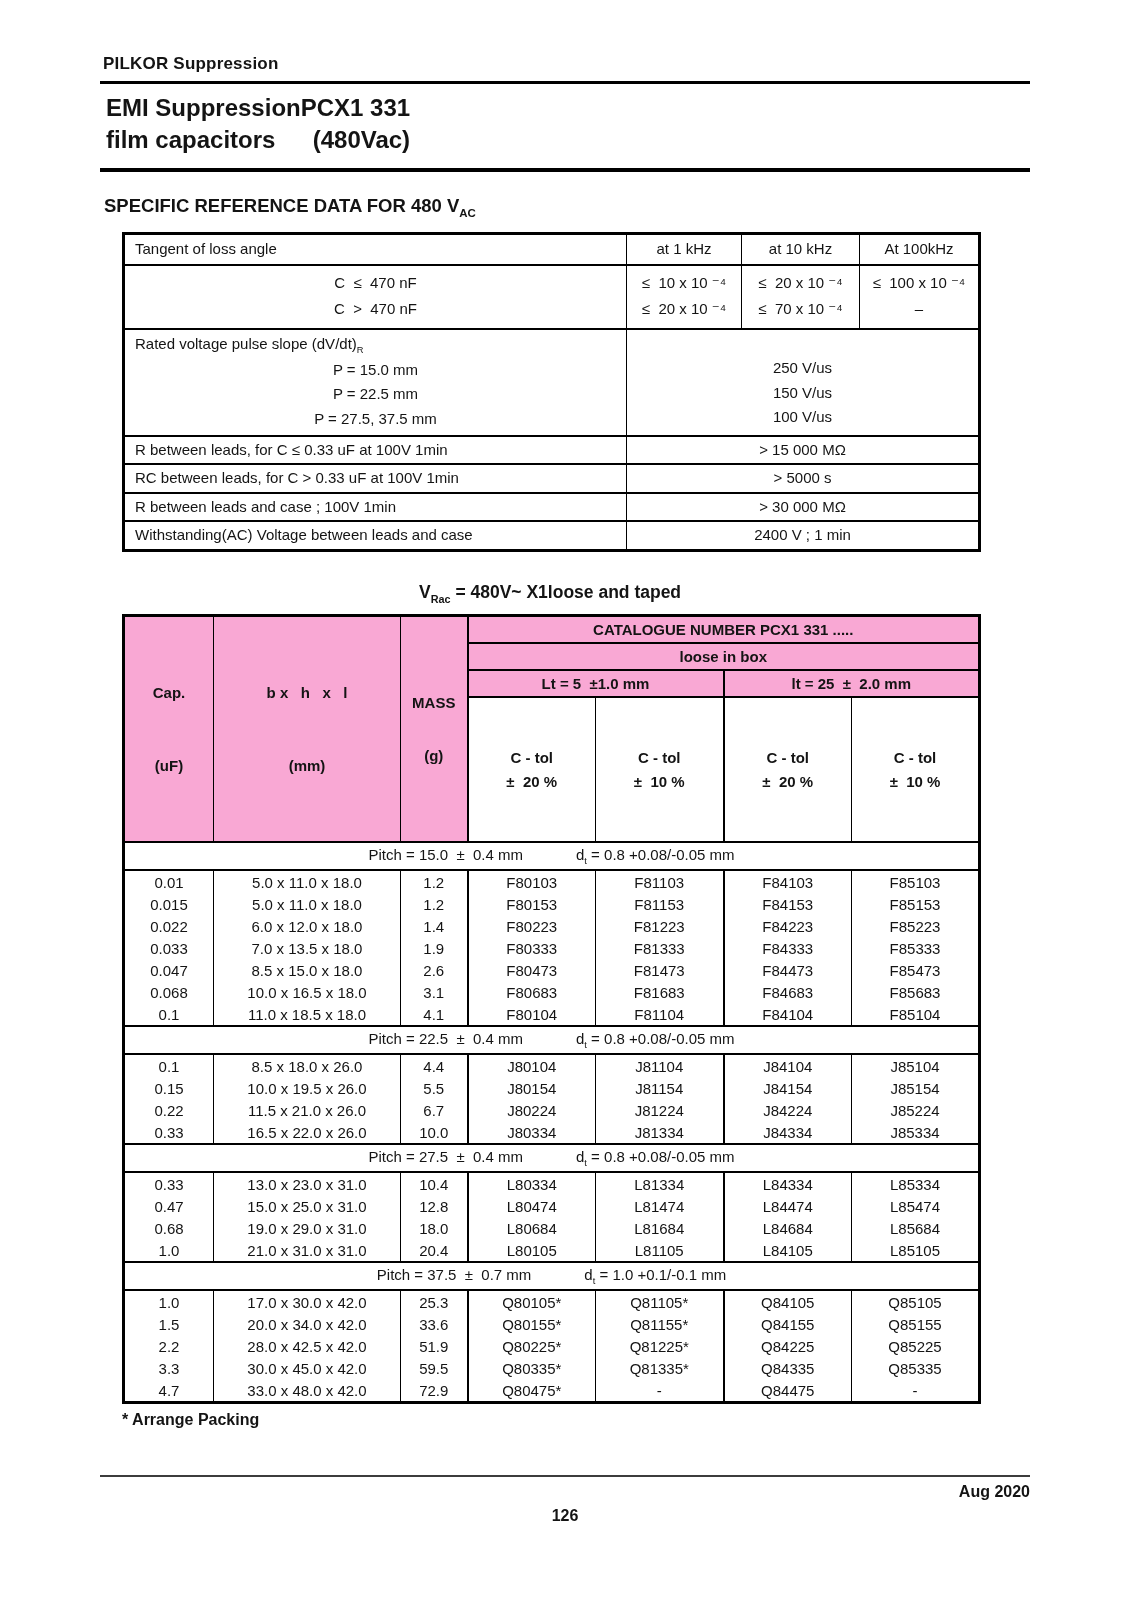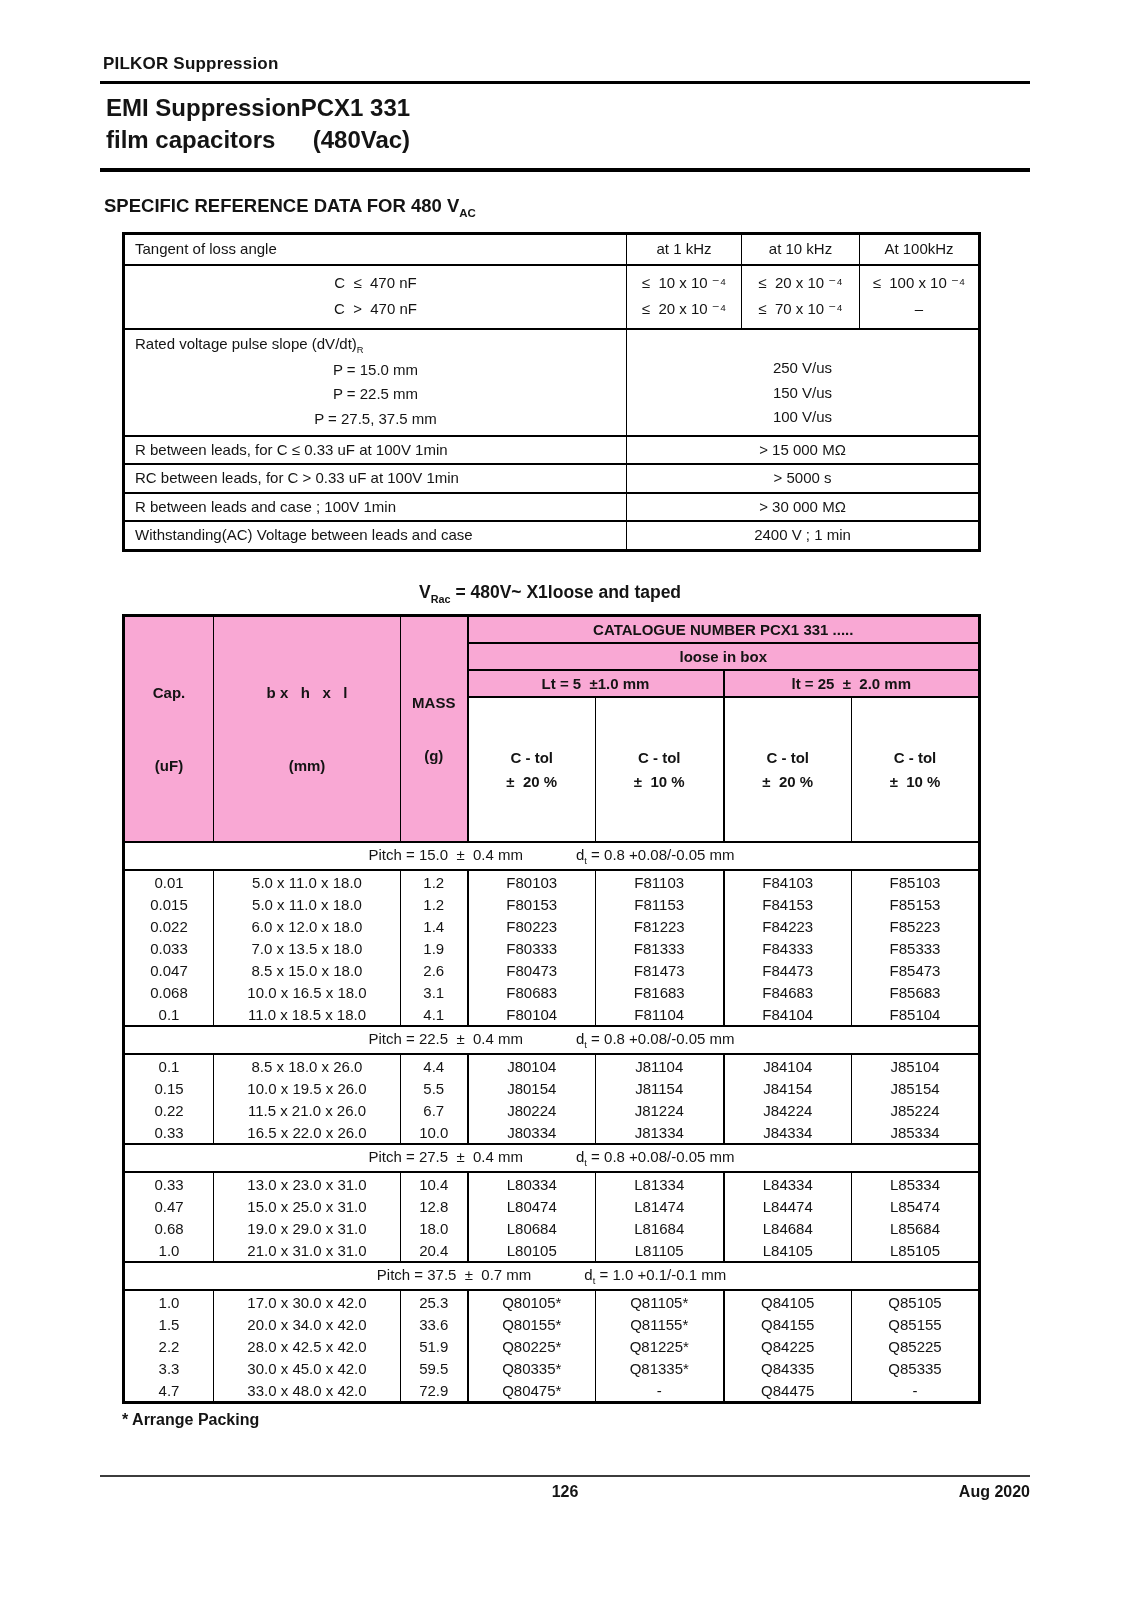--- a/index.html
+++ b/index.html
@@ -54,21 +54,21 @@
   .b2l { border-left-width: 2px !important; }
   .pitch-cell { border-top: 2px solid #000 !important; border-bottom: 2px solid #000 !important; padding: 3px 0 !important; }
   .pitch-inner { display: flex; justify-content: center; gap: 53px; white-space: pre; }
   .data-row td { border-top: none; border-bottom: none; padding: 2.5px 2px; }
 
   .footnote { margin: 7px 0 0 22px; font-weight: bold; font-size: 16px; }
 
   
   .footer-rule { position: absolute; left: 100px; width: 930px; top: 1475px; border: none; border-top: 2px solid #3c3c3c; margin: 0; }
   .footer-text { position: absolute; left: 100px; width: 930px; top: 1483px; font-weight: bold; font-size: 16px; }
-  .page-num { text-align: center; }
+  .page-num { text-align: center; margin-top: 24px; }
   .footer-date { position: absolute; right: 0; top: 0; }
 </style>
 </head>
 <body>
 
 <div class="content">
 
   <div class="brand">PILKOR Suppression</div>
   <hr class="rule-top">
   <div class="titlebar">

